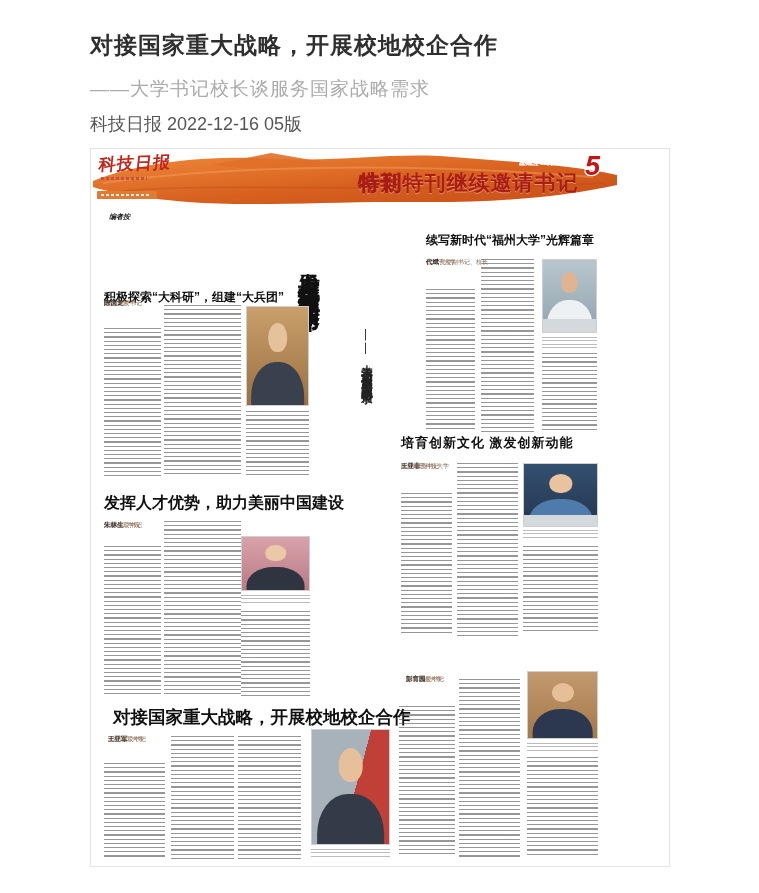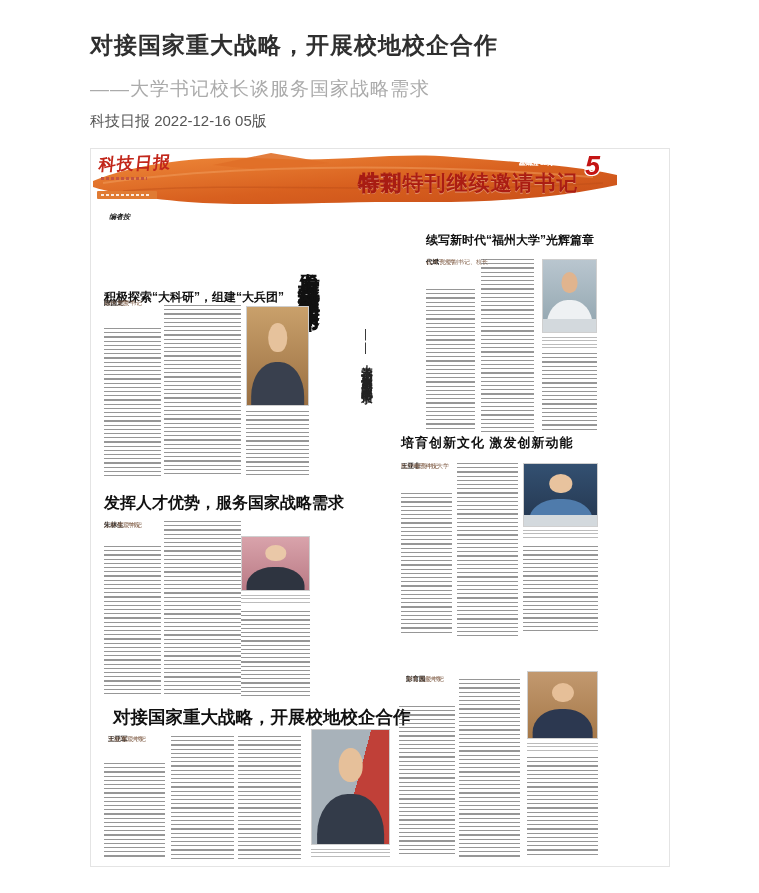--- a/index.html
+++ b/index.html
@@ -1,21 +1,21 @@
 <!DOCTYPE html>
 <html><head>
 <meta charset="utf-8">
 <style>
   html,body{margin:0;padding:0;background:#ffffff;width:759px;height:893px;overflow:hidden;
     font-family:"Liberation Sans","DejaVu Sans",sans-serif;}
   .abs{position:absolute;}
   
   #page-title{left:90px;top:30px;font-size:23px;font-weight:700;color:#2f2f2f;letter-spacing:1px;}
   #page-subtitle{left:90px;top:76px;font-size:19px;font-weight:400;color:#ababab;letter-spacing:1px;}
-  #page-meta{left:90px;top:112px;font-size:15px;color:#555;}
+  #page-meta{left:90px;top:112px;font-size:18px;color:#555;}
   
   #paper{left:90px;top:148px;width:578px;height:717px;background:#fff;border:1px solid #e4e4e4;}
   #paper *{position:absolute;box-sizing:border-box;}
   
   #ribbon{left:2px;top:2px;width:524px;height:58px;}
   #logo{left:8px;top:3px;font-family:"Liberation Serif","DejaVu Serif",serif;font-size:17px;font-weight:900;
         color:#c2271b;letter-spacing:1px;transform:skewX(-8deg) rotate(-2deg);white-space:nowrap;z-index:5;}
   #logo-sub{left:10px;top:28px;width:46px;height:3px;z-index:5;
         background:repeating-linear-gradient(90deg,#c4543f 0 3px,transparent 3px 5px);}
   #logo-strip{left:6px;top:42px;width:60px;height:8px;background:#e07b33;border-radius:1px;z-index:5;}
@@ -103,21 +103,21 @@
       <div>2022年12月16日</div>
       <div>星期五</div>
     </div>
   <div id="mast-num">5</div>
 
   <div id="ednote">
       <b>编者按</b>
     </div>
 
   <div class="h" id="h-a">积极探索“大科研”，组建“大兵团”</div>
-  <div class="h" id="h-b">发挥人才优势，服务国家战略需求</div>
+  <div class="h" id="h-b">发挥人才优势，助力美丽中国建设</div>
   <div class="h" id="h-c">对接国家重大战略，开展校地校企合作</div>
   <div class="h" id="h-d">续写新时代“福州大学”光辉篇章</div>
   <div class="h" id="h-e">培育创新文化 激发创新动能</div>
 
   <div id="vmain">
     <span>发挥高校重要作用</span>
       <i class="vgap"></i>
       <span>勇担科技创新使命</span>
   </div>
   <div id="vsub">——大学书记校长谈服务国家战略需求</div>

